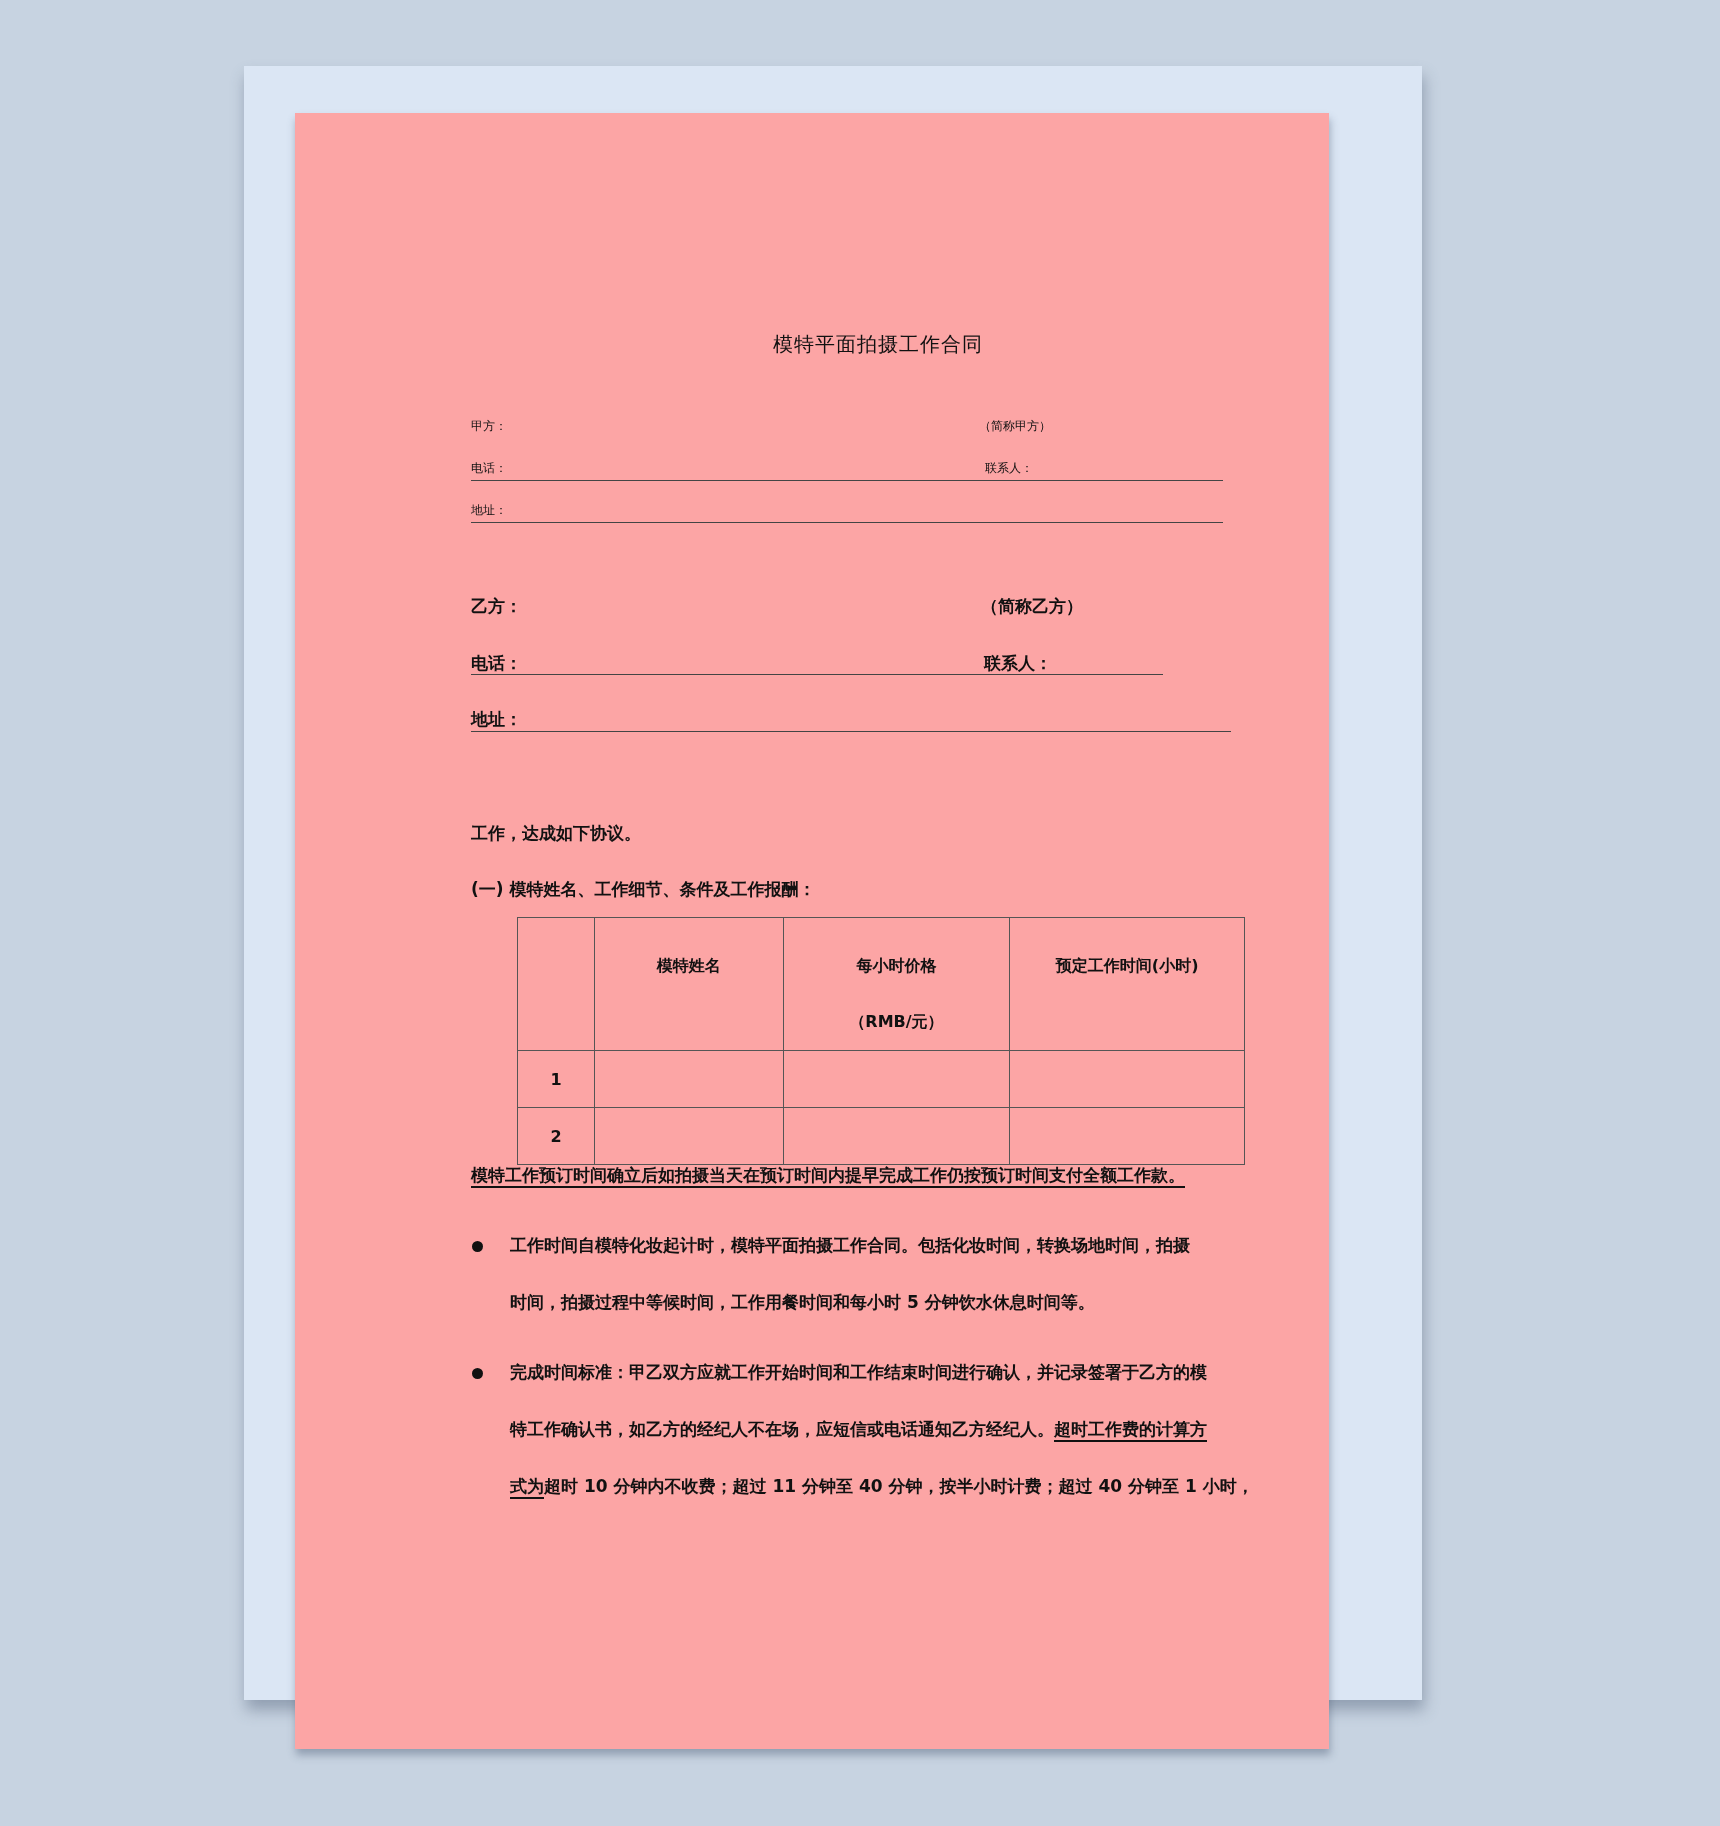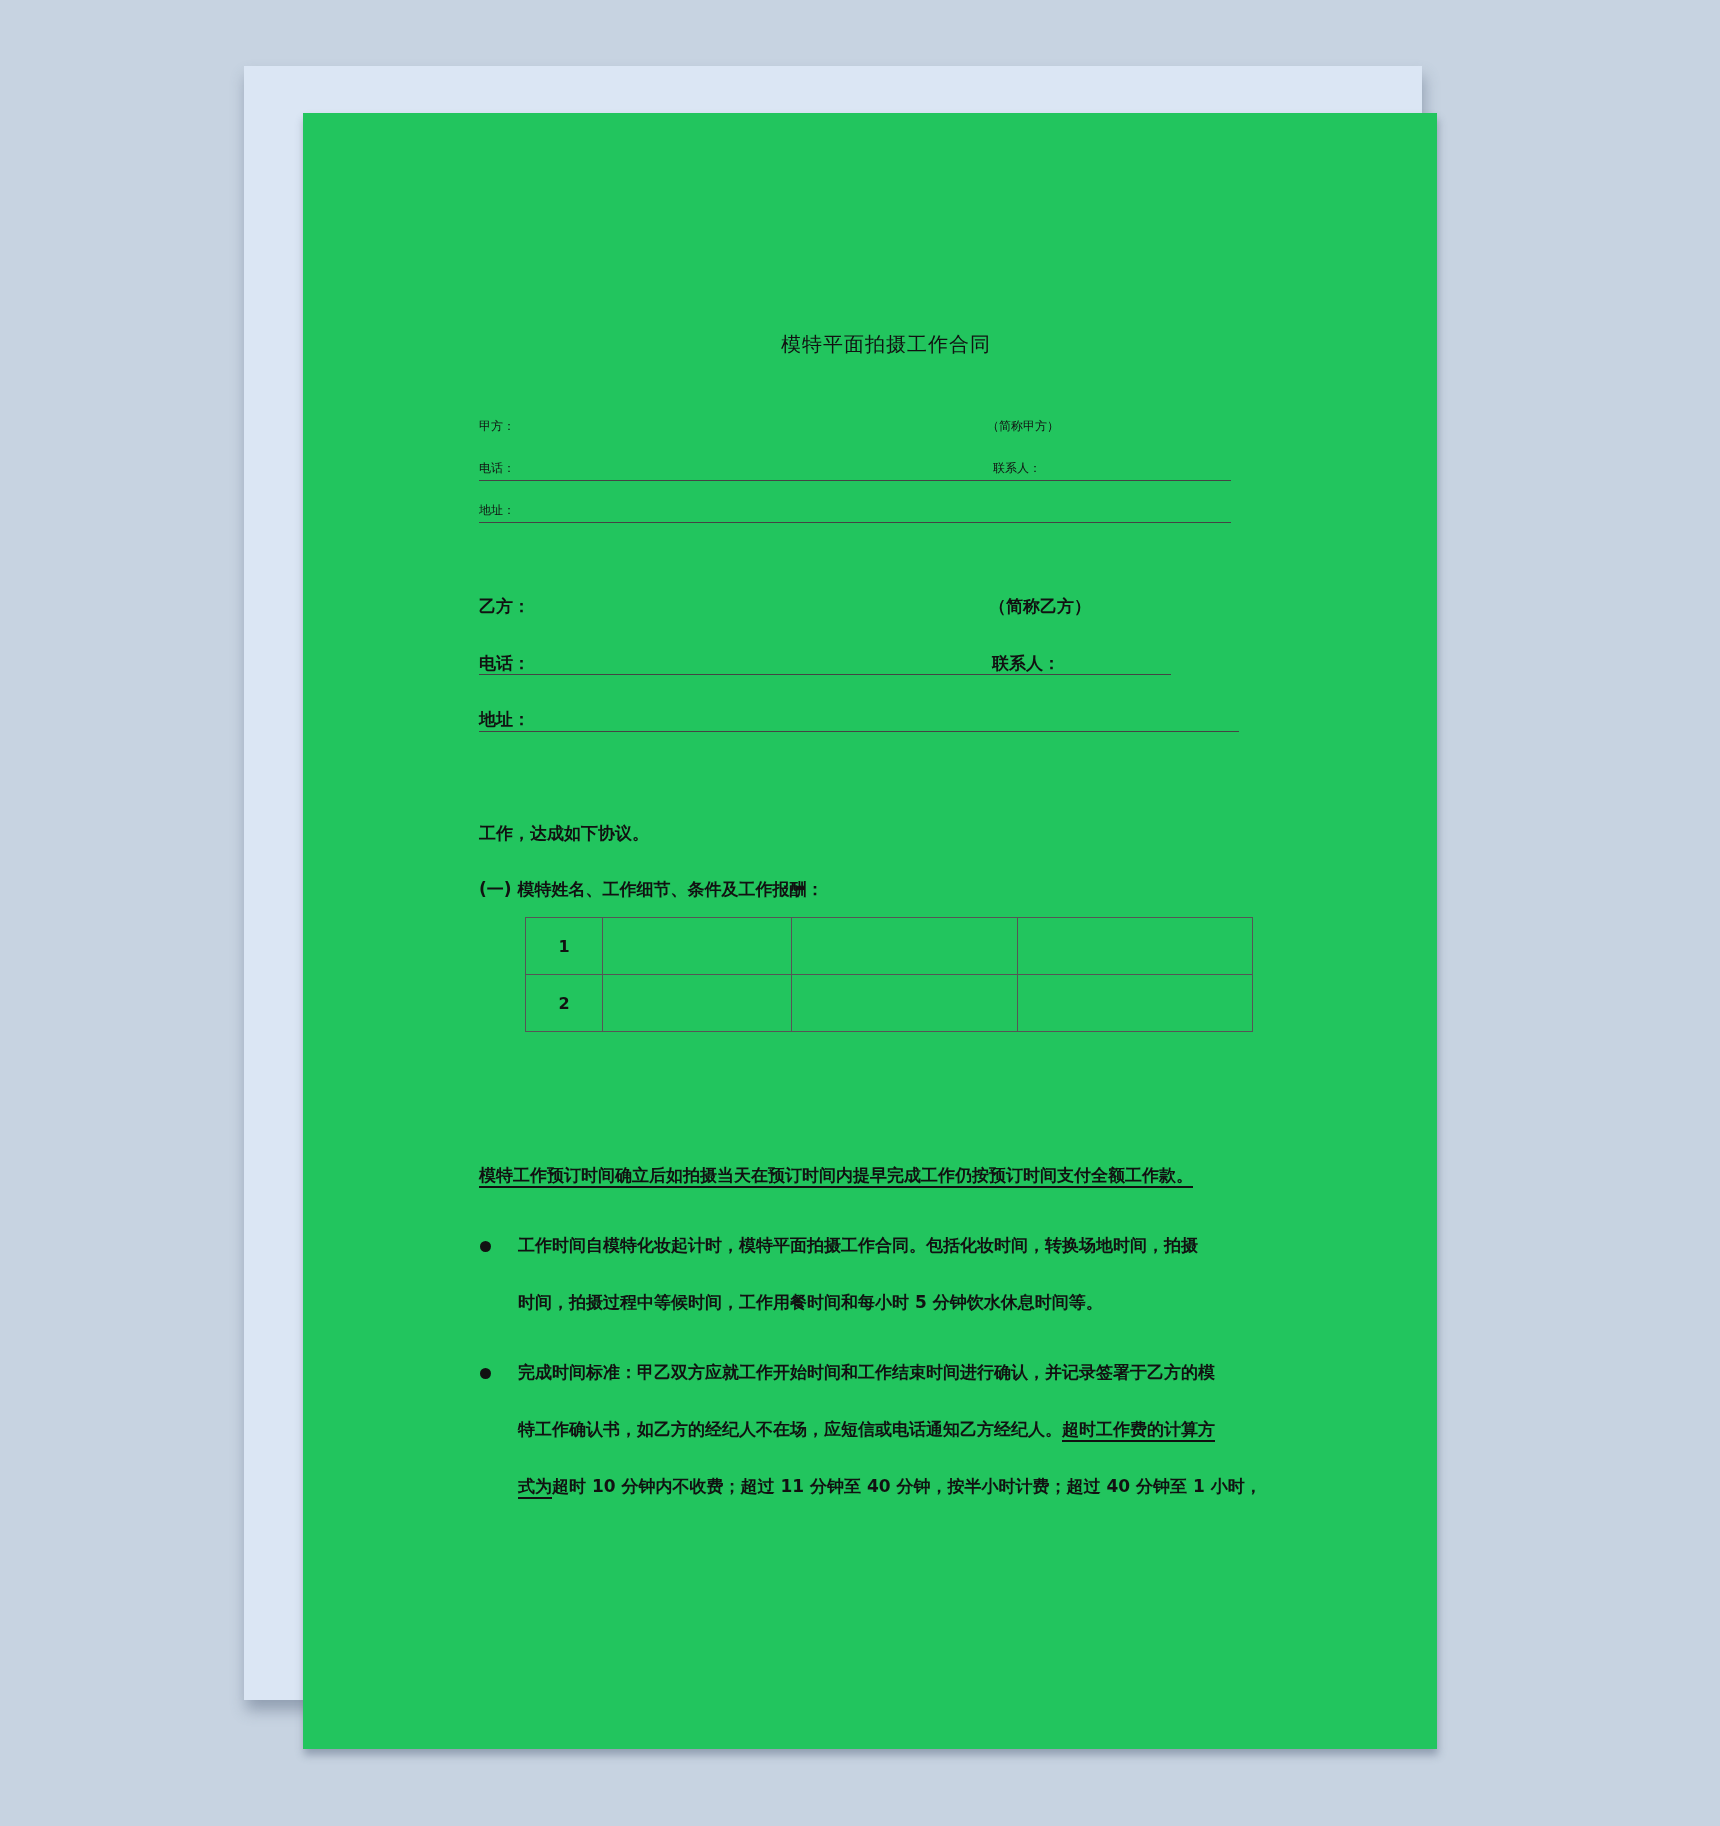--- a/index.html
+++ b/index.html
@@ -11,24 +11,23 @@
     color: #111;
   }
   .back-page {
     position: absolute; left: 244px; top: 66px;
     width: 1178px; height: 1634px;
     background: #dbe6f4;
     box-shadow: 2px 10px 14px rgba(80,95,120,0.45);
   }
   .front-page {
     position: absolute; left: 295px; top: 113px;
-    width: 1134px; height: 1636px;
-    background: #22c55e;
+    width: 1034px; height: 1636px;
+    background: #fca5a5;
     box-shadow: 1px 6px 8px rgba(80,95,120,0.45);
-    margin-left: 8px;
   }
   .abs { position: absolute; white-space: nowrap; line-height: 1; }
   .title {
     left: 478px; top: 221px;
     font-family: "DejaVu Serif", "Liberation Serif", serif;
     font-size: 20px; letter-spacing: 1px;
   }
   .serif { font-family: "DejaVu Serif", "Liberation Serif", serif; font-size: 12px; }
   .bold { font-weight: bold; font-size: 17px; }
   .uline { position: absolute; height: 0; border-top: 1.5px solid #444; }
@@ -85,20 +84,34 @@
   <div class="abs para" style="left:176px; top:768px;">(一) 模特姓名、工作细节、条件及工作报酬：</div>
 
   <table class="grid">
     <colgroup>
       <col style="width:77px">
         <col style="width:189px">
         <col style="width:227px">
         <col style="width:235px">
     </colgroup>
     <tbody>
+        <tr class="head">
+      <td>
+            <div></div>
+          </td>
+      <td>
+            <div>模特姓名</div>
+          </td>
+      <td>
+            <div><span>每小时价格</span><br><span>（RMB/元）</span></div>
+          </td>
+      <td>
+            <div>预定工作时间(小时)</div>
+          </td>
+    </tr>
     <tr class="body">
       <td>1</td>
       <td></td>
       <td></td>
       <td></td>
     </tr>
     <tr class="body">
       <td>2</td>
       <td></td>
       <td></td>

